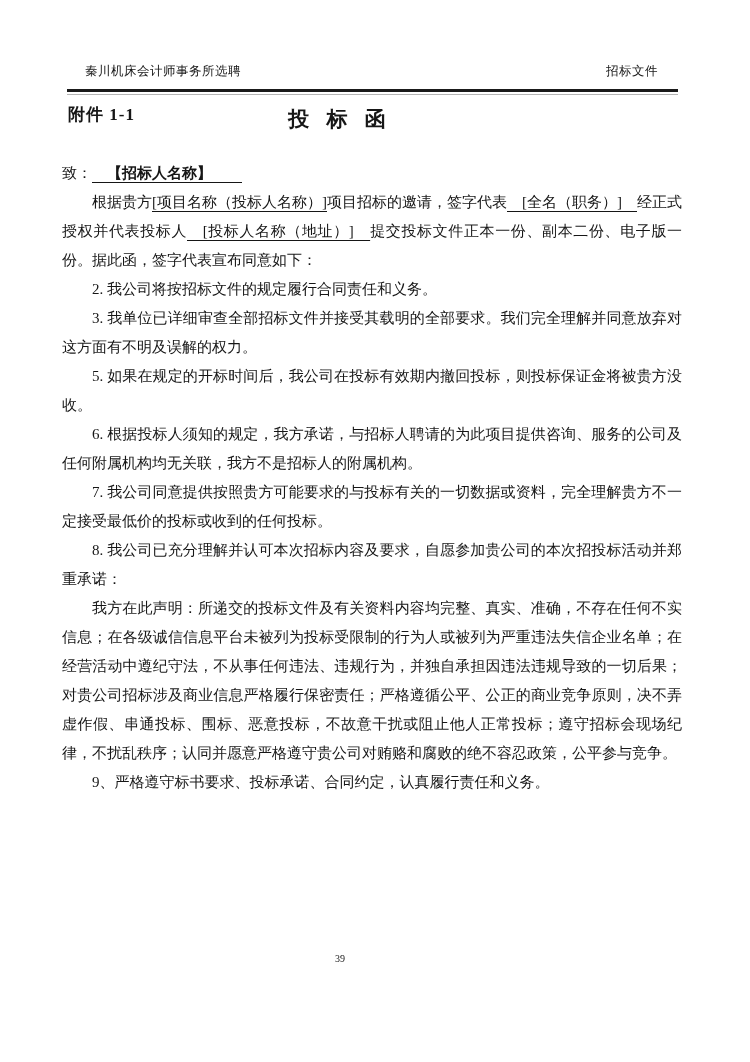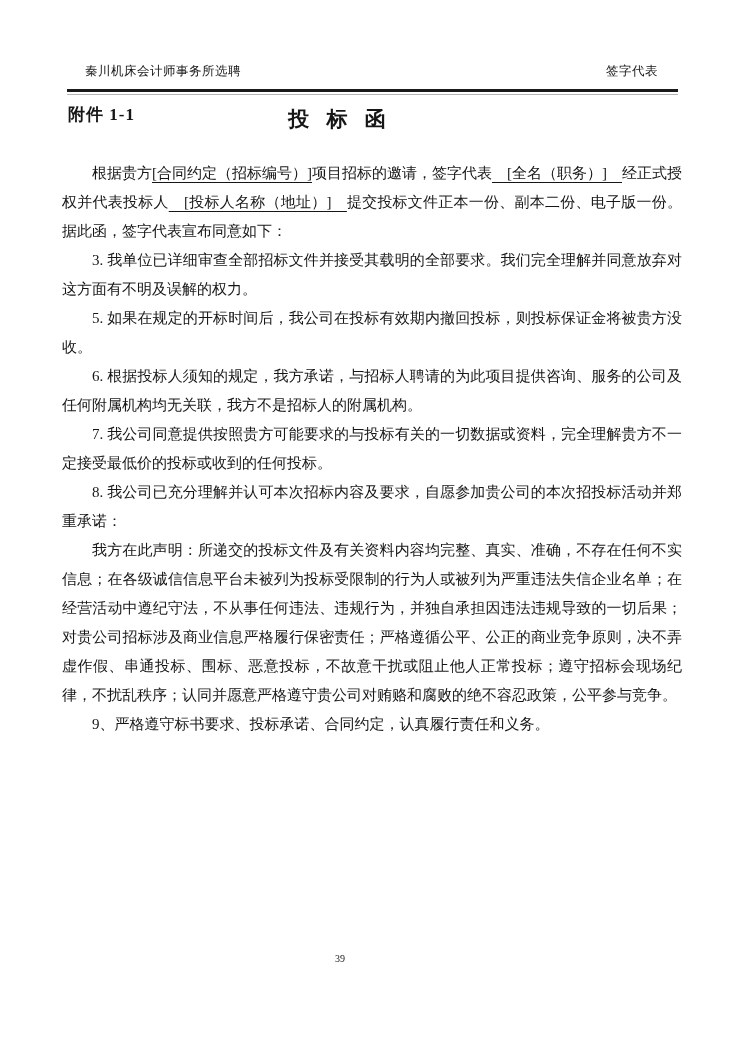--- a/index.html
+++ b/index.html
@@ -47,31 +47,33 @@
     text-align:center;font-size:10px;
   }
 </style>
 </head>
 <body>
 
 <div class="page">
 
   <div class="header">
     <span>秦川机床会计师事务所选聘</span>
-    <span>签字代表</span>
+    <span>招标文件</span>
   </div>
 
   <div class="titlebar">
     <span class="doc-title">投 标 函</span>
     <span class="attach">附件 1-1</span>
   </div>
 
   <div class="body-text" id="body-paragraphs">
+    <p><span>致：</span><span class="u b">　【招标人名称】　　</span></p>
 
-  <p class="ind"><span>根据贵方</span><span class="u">[合同约定（招标编号）]</span><span>项目招标的邀请，签字代表</span><span class="u">　[全名（职务）]　</span><span>经正式授权并代表投标人</span><span class="u">　[投标人名称（地址）]　</span><span>提交投标文件正本一份、副本二份、电子版一份。据此函，签字代表宣布同意如下：</span></p>
+  <p class="ind"><span>根据贵方</span><span class="u">[项目名称（投标人名称）]</span><span>项目招标的邀请，签字代表</span><span class="u">　[全名（职务）]　</span><span>经正式授权并代表投标人</span><span class="u">　[投标人名称（地址）]　</span><span>提交投标文件正本一份、副本二份、电子版一份。据此函，签字代表宣布同意如下：</span></p>
+      <p class="ind"><span>2. 我公司将按招标文件的规定履行合同责任和义务。</span></p>
       <p class="ind"><span>3. 我单位已详细审查全部招标文件并接受其载明的全部要求。我们完全理解并同意放弃对这方面有不明及误解的权力。</span></p>
       <p class="ind"><span>5. 如果在规定的开标时间后，我公司在投标有效期内撤回投标，则投标保证金将被贵方没收。</span></p>
       <p class="ind"><span>6. 根据投标人须知的规定，我方承诺，与招标人聘请的为此项目提供咨询、服务的公司及任何附属机构均无关联，我方不是招标人的附属机构。</span></p>
       <p class="ind"><span>7. 我公司同意提供按照贵方可能要求的与投标有关的一切数据或资料，完全理解贵方不一定接受最低价的投标或收到的任何投标。</span></p>
       <p class="ind"><span>8. 我公司已充分理解并认可本次招标内容及要求，自愿参加贵公司的本次招投标活动并郑重承诺：</span></p>
       <p class="ind"><span>我方在此声明：所递交的投标文件及有关资料内容均完整、真实、准确，不存在任何不实信息；在各级诚信信息平台未被列为投标受限制的行为人或被列为严重违法失信企业名单；在经营活动中遵纪守法，不从事任何违法、违规行为，并独自承担因违法违规导致的一切后果；对贵公司招标涉及商业信息严格履行保密责任；严格遵循公平、公正的商业竞争原则，决不弄虚作假、串通投标、围标、恶意投标，不故意干扰或阻止他人正常投标；遵守招标会现场纪律，不扰乱秩序；认同并愿意严格遵守贵公司对贿赂和腐败的绝不容忍政策，公平参与竞争。</span></p>
       <p class="ind"><span>9、严格遵守标书要求、投标承诺、合同约定，认真履行责任和义务。</span></p>
     </div>
 
   <div class="footer">

